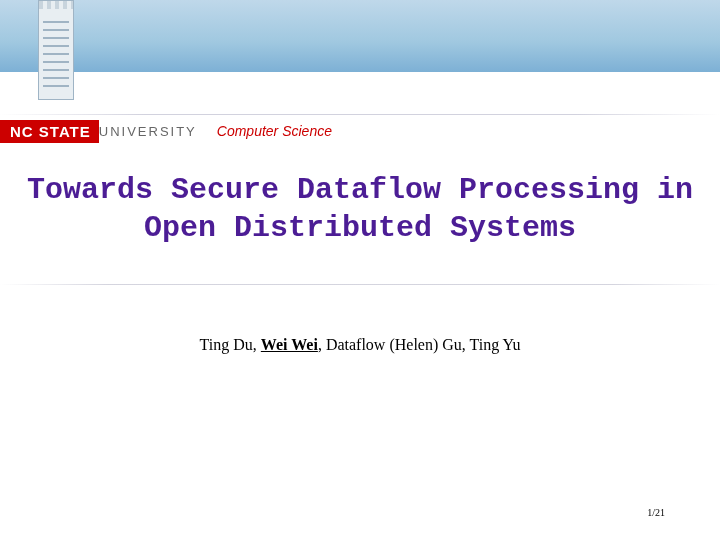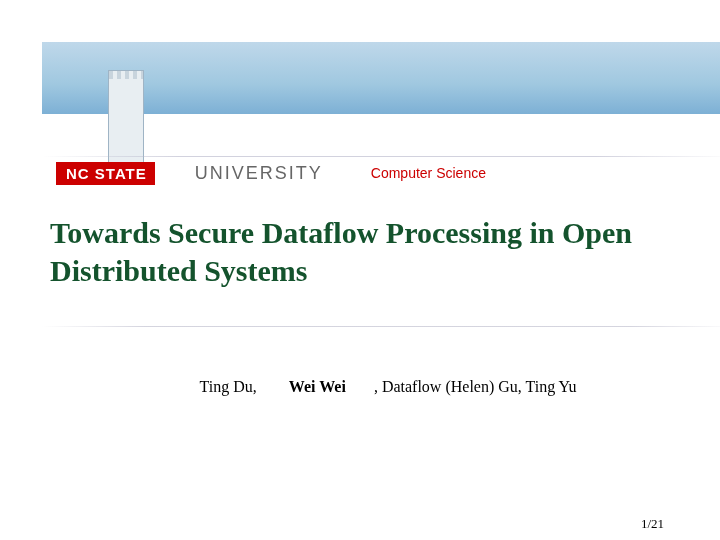--- a/index.html
+++ b/index.html
@@ -1,15 +1,15 @@
 <!DOCTYPE html>
 <html><head>
   <meta charset="utf-8">
   <style>
-    * { margin: 14px; padding: 0; box-sizing: border-box; }
+    * { margin: 0; padding: 0; box-sizing: border-box; }
     body {
       width: 720px;
       height: 540px;
       background: #ffffff;
       font-family: "Times New Roman", Times, serif;
       position: relative;
       overflow: hidden;
     }
     .banner {
       width: 100%;
@@ -57,70 +57,72 @@
       font-family: Arial, Helvetica, sans-serif;
       font-weight: bold;
       font-size: 15px;
       letter-spacing: 1px;
       padding: 3px 8px 3px 10px;
       display: inline-block;
     }
     .university {
       font-family: Arial, Helvetica, sans-serif;
       color: #666666;
-      font-size: 18px;
+      font-size: 13px;
       letter-spacing: 2px;
-      padding-left: 12px;
+      padding-left: 0;
       padding-right: 10px;
     }
     .dept {
       font-family: Arial, Helvetica, sans-serif;
       color: #cc0000;
       font-size: 14px;
       padding-left: 10px;
+      font-style: italic;
     }
     .divider-top {
       position: absolute;
       top: 114px;
       left: 0; right: 0;
       height: 1px;
       background: linear-gradient(to right, rgba(204,204,220,0) 0%, rgba(180,180,200,0.6) 20%, rgba(180,180,200,0.6) 80%, rgba(204,204,220,0) 100%);
     }
     .title {
       position: absolute;
       top: 172px;
       left: 0; right: 0;
-      text-align: left;
+      text-align: center;
       font-size: 30px;
       font-weight: bold;
-      color: #14532d;
+      color: #4c1d95;
       line-height: 1.25;
       padding: 0 8px;
+      font-family: Liberation Mono, monospace;
     }
     .divider-mid {
       position: absolute;
       top: 284px;
       left: 0; right: 0;
       height: 1px;
       background: linear-gradient(to right, rgba(200,200,210,0) 0%, rgba(170,170,190,0.5) 15%, rgba(170,170,190,0.5) 85%, rgba(200,200,210,0) 100%);
     }
     .authors {
       position: absolute;
       top: 336px;
       left: 0; right: 0;
       text-align: center;
       font-size: 16px;
       color: #000000;
     }
-    .authors .bold { font-weight: bold; }
+    .authors .bold { font-weight: bold; text-decoration: underline; }
     .pagenum {
       position: absolute;
       bottom: 22px;
-      right: 70px;
-      font-size: 13px;
+      right: 55px;
+      font-size: 10px;
       color: #000000;
     }
   </style>
 </head>
 <body>
 
 <div class="banner">
   <div class="tower">
     <div class="tower-body">
         <div class="tower-windows"></div>

